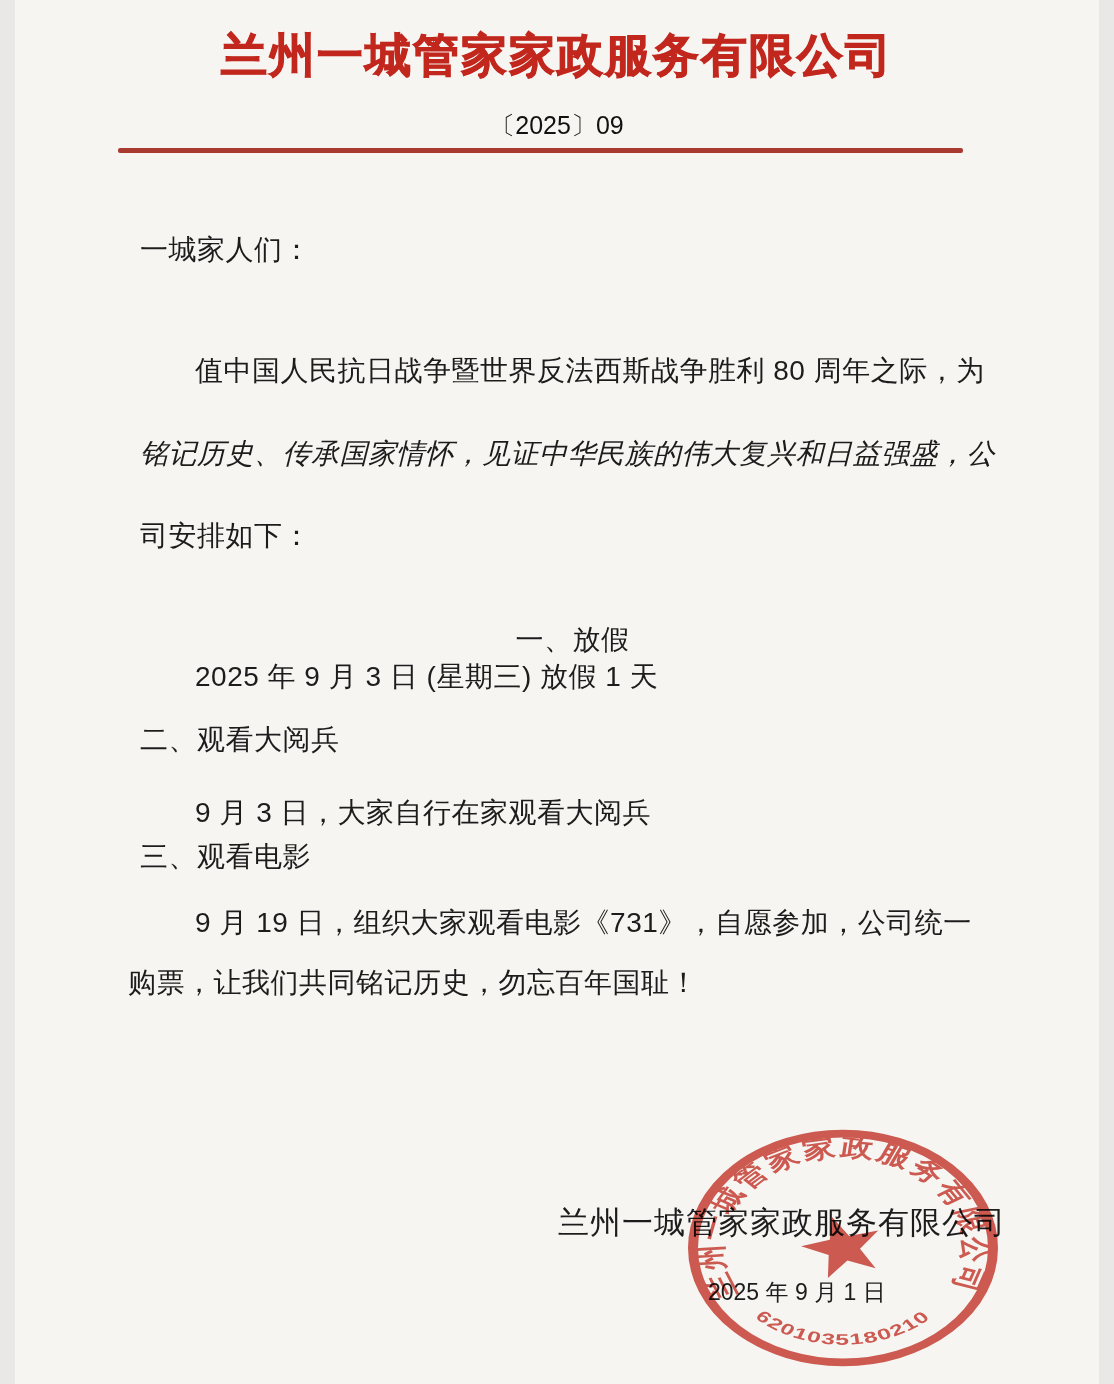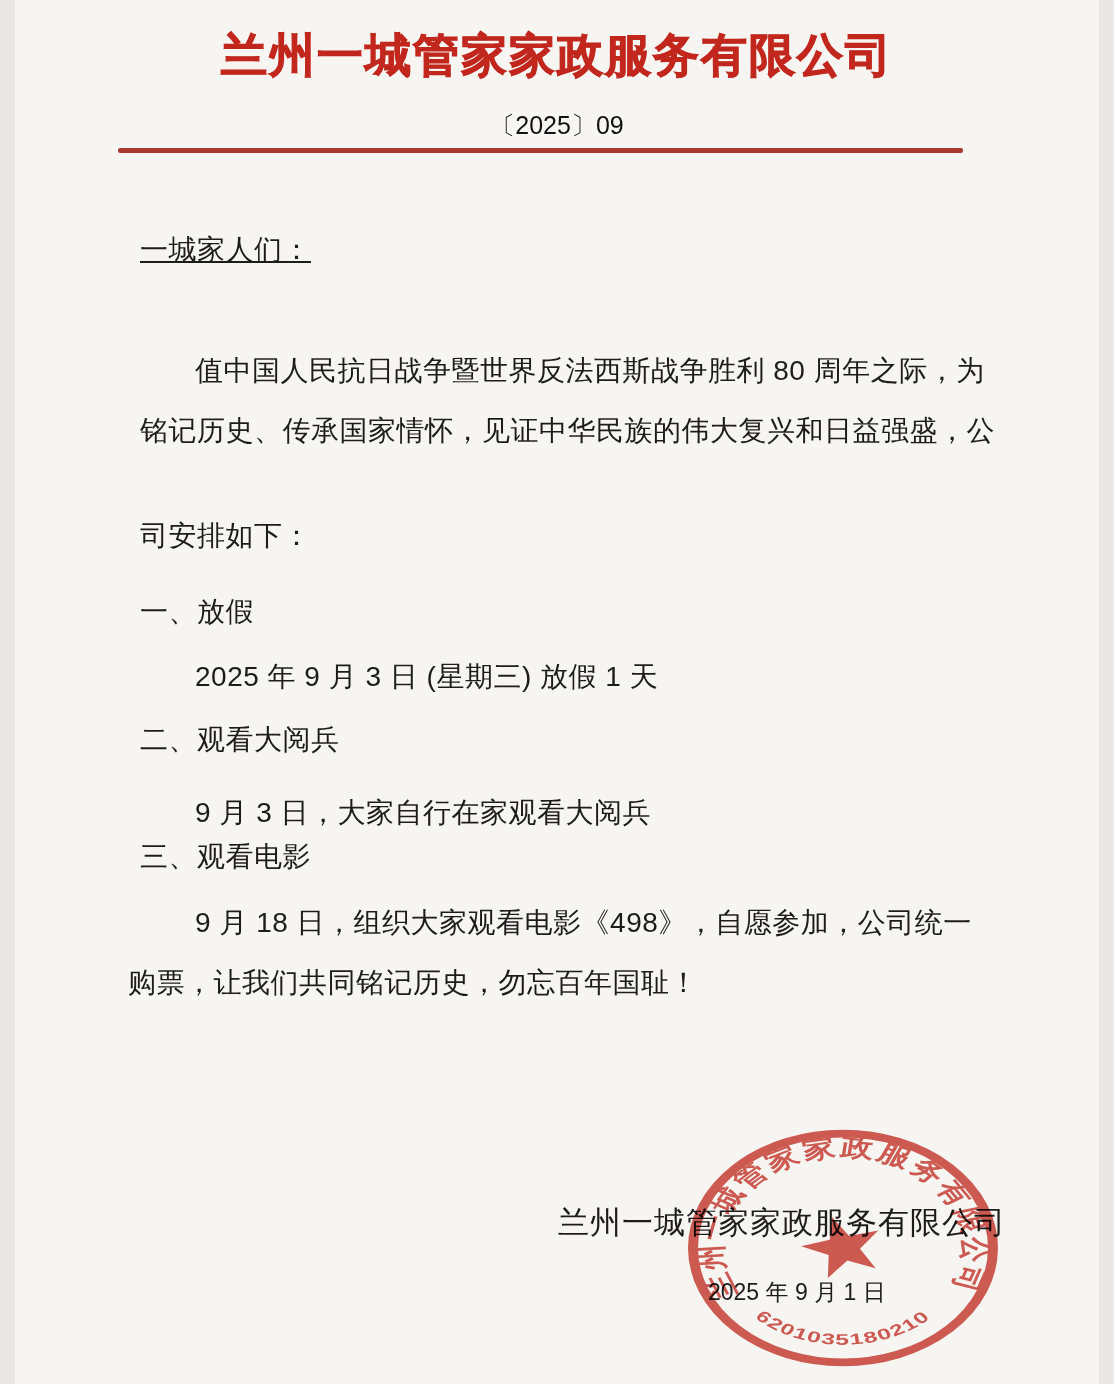--- a/index.html
+++ b/index.html
@@ -38,25 +38,25 @@
     position:absolute;top:148px;left:103px;width:845px;height:5px;
     background:var(--rule_red);border-radius:2px;
   }
   .line{
     position:absolute;left:125px;width:865px;
     font-size:28px;line-height:40px;
     letter-spacing:0.5px;
     white-space:nowrap;
   }
   .indent{left:180px;width:810px;}
-  .l-salutation{top:230px;text-decoration:underline;}
+  .l-salutation{top:230px;}
   .l-intro1{top:351px;}
-  .l-intro2{top:411px;}
+  .l-intro2{top:434px;font-style:italic;}
   .l-intro3{top:471px;margin-top:45px;}
-  .l-i1h{top:592px;}
+  .l-i1h{top:620px;text-align:center;}
   .l-i1d{top:657px;}
   .l-i2h{top:720px;}
   .l-i2d{top:777px;margin-top:16px;}
   .l-i3h{top:837px;}
   .l-i3d1{top:903px;}
   .l-i3d2{top:963px;left:113px;width:865px;}
   .sig-company{
     position:absolute;top:1205px;left:543px;
     font-size:31px;line-height:36px;letter-spacing:1px;white-space:nowrap;
   }
@@ -96,21 +96,21 @@
     <div class="line l-intro2">铭记历史、传承国家情怀，见证中华民族的伟大复兴和日益强盛，公</div>
     <div class="line l-intro3">司安排如下：</div>
 
     <div class="line l-i1h">一、放假</div>
     <div class="line indent l-i1d">2025 年 9 月 3 日 (星期三) 放假 1 天</div>
 
     <div class="line l-i2h">二、观看大阅兵</div>
     <div class="line indent l-i2d">9 月 3 日，大家自行在家观看大阅兵</div>
 
     <div class="line l-i3h">三、观看电影</div>
-    <div class="line indent l-i3d1">9 月 18 日，组织大家观看电影《498》，自愿参加，公司统一</div>
+    <div class="line indent l-i3d1">9 月 19 日，组织大家观看电影《731》，自愿参加，公司统一</div>
     <div class="line l-i3d2">购票，让我们共同铭记历史，勿忘百年国耻！</div>
   </div>
 
   <div>
     <div class="sig-company">兰州一城管家家政服务有限公司</div>
     <div class="sig-date">2025 年 9 月 1 日</div>
   </div>
 
   <svg class="seal" viewBox="0 0 320 320" preserveAspectRatio="none" aria-hidden="true">
     <defs>

